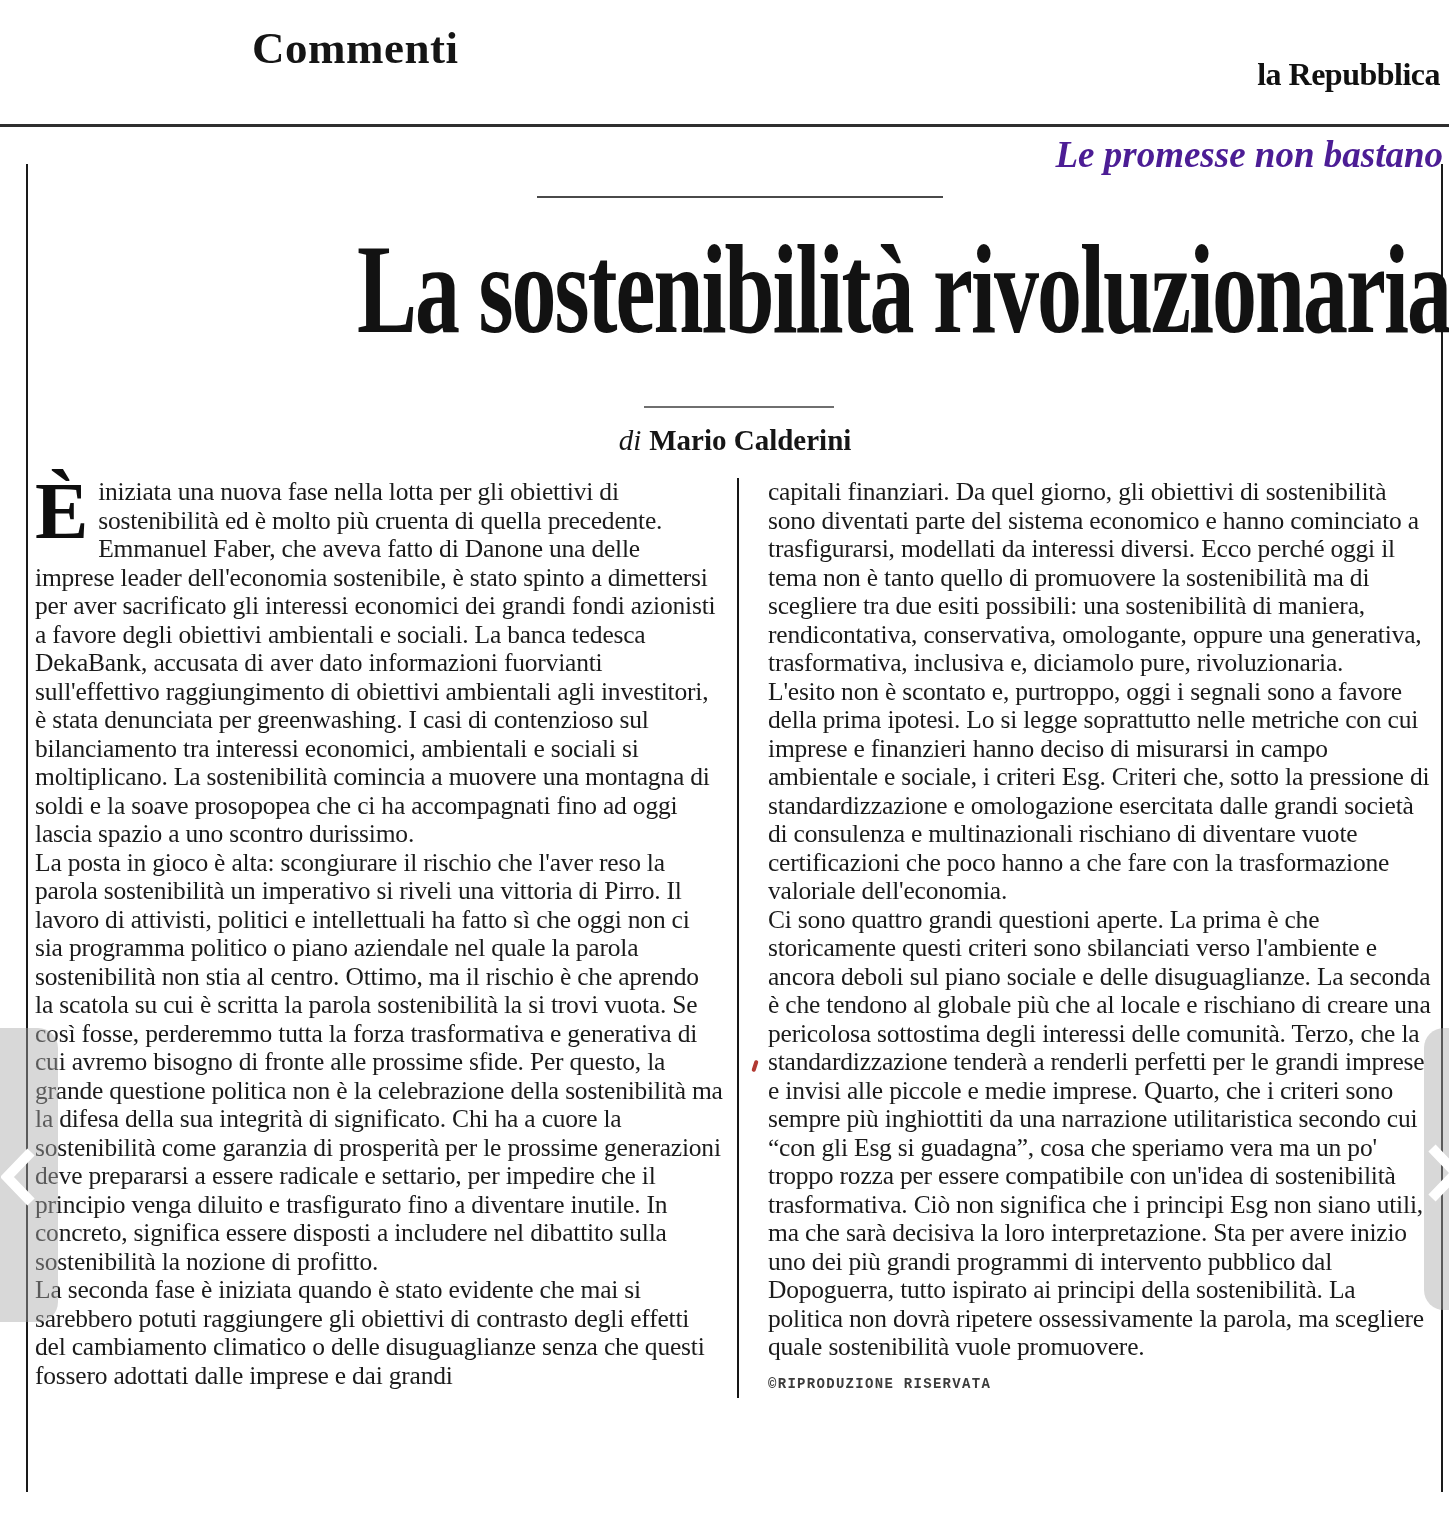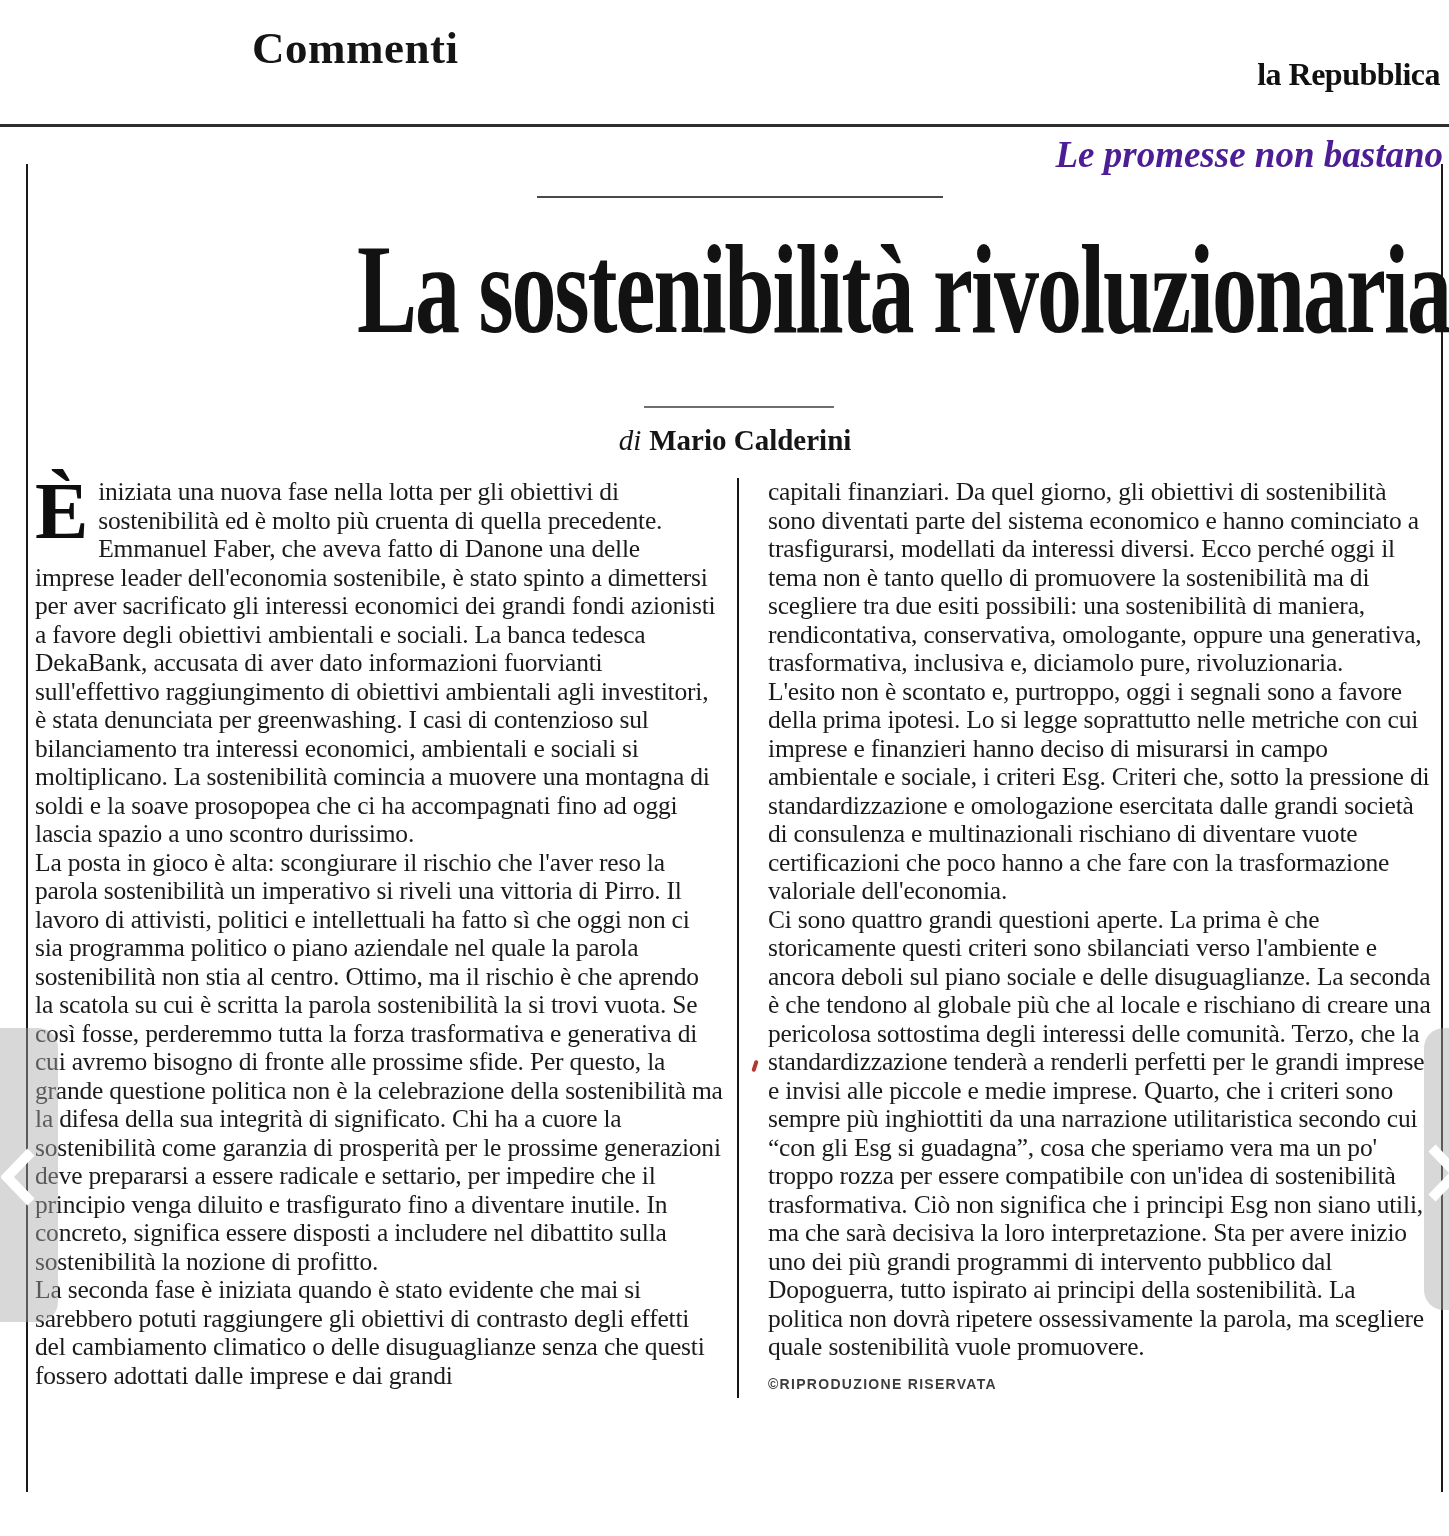--- a/index.html
+++ b/index.html
@@ -46,21 +46,21 @@
   .col-left{width:688px;padding-right:14px;}
   .col-divider{width:2px;background:#161616;}
   .col-right{flex:1;padding-left:29px;}
   .para{margin:0;}
   .it{}
   .dropcap{
     float:left;font-size:80px;line-height:60px;font-weight:bold;color:#0e0e0e;
     margin:3px 10px 0 0;height:56px;
   }
   .copyright{
-    margin-top:8px;font-family:Liberation Sans, sans-serif;font-size:14px;
+    margin-top:8px;font-family:Liberation Mono, monospace;font-size:14px;
     font-weight:bold;letter-spacing:1.3px;color:#3c3c3c;
   }
   
   .nav-btn{
     position:absolute;width:78px;background:rgba(168,168,168,0.45);
     border-radius:20px;z-index:5;border:none;padding:0;cursor:pointer;
   }
   .nav-prev{left:-20px;top:1028px;height:294px;}
   .nav-next{left:1424px;top:1028px;height:282px;}
   .nav-btn svg{position:absolute;}

